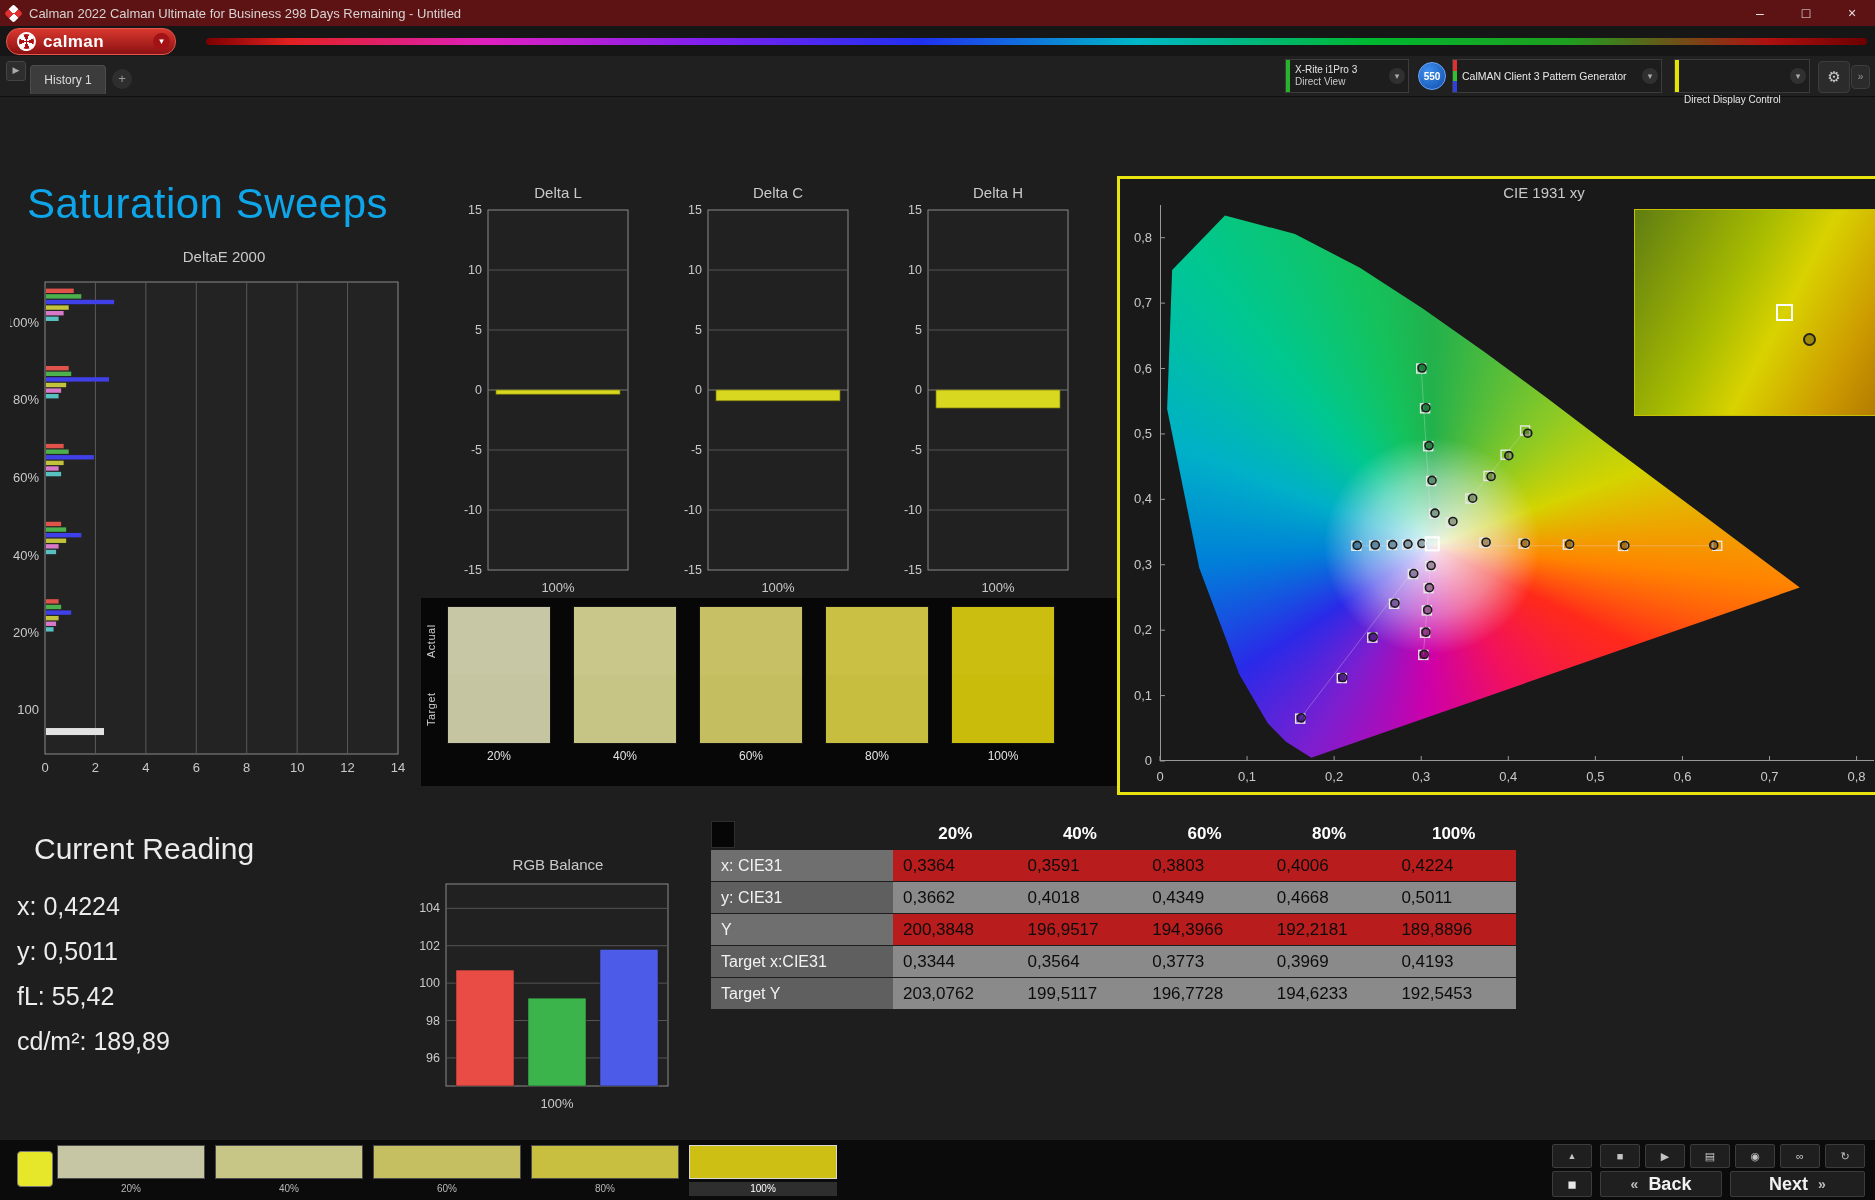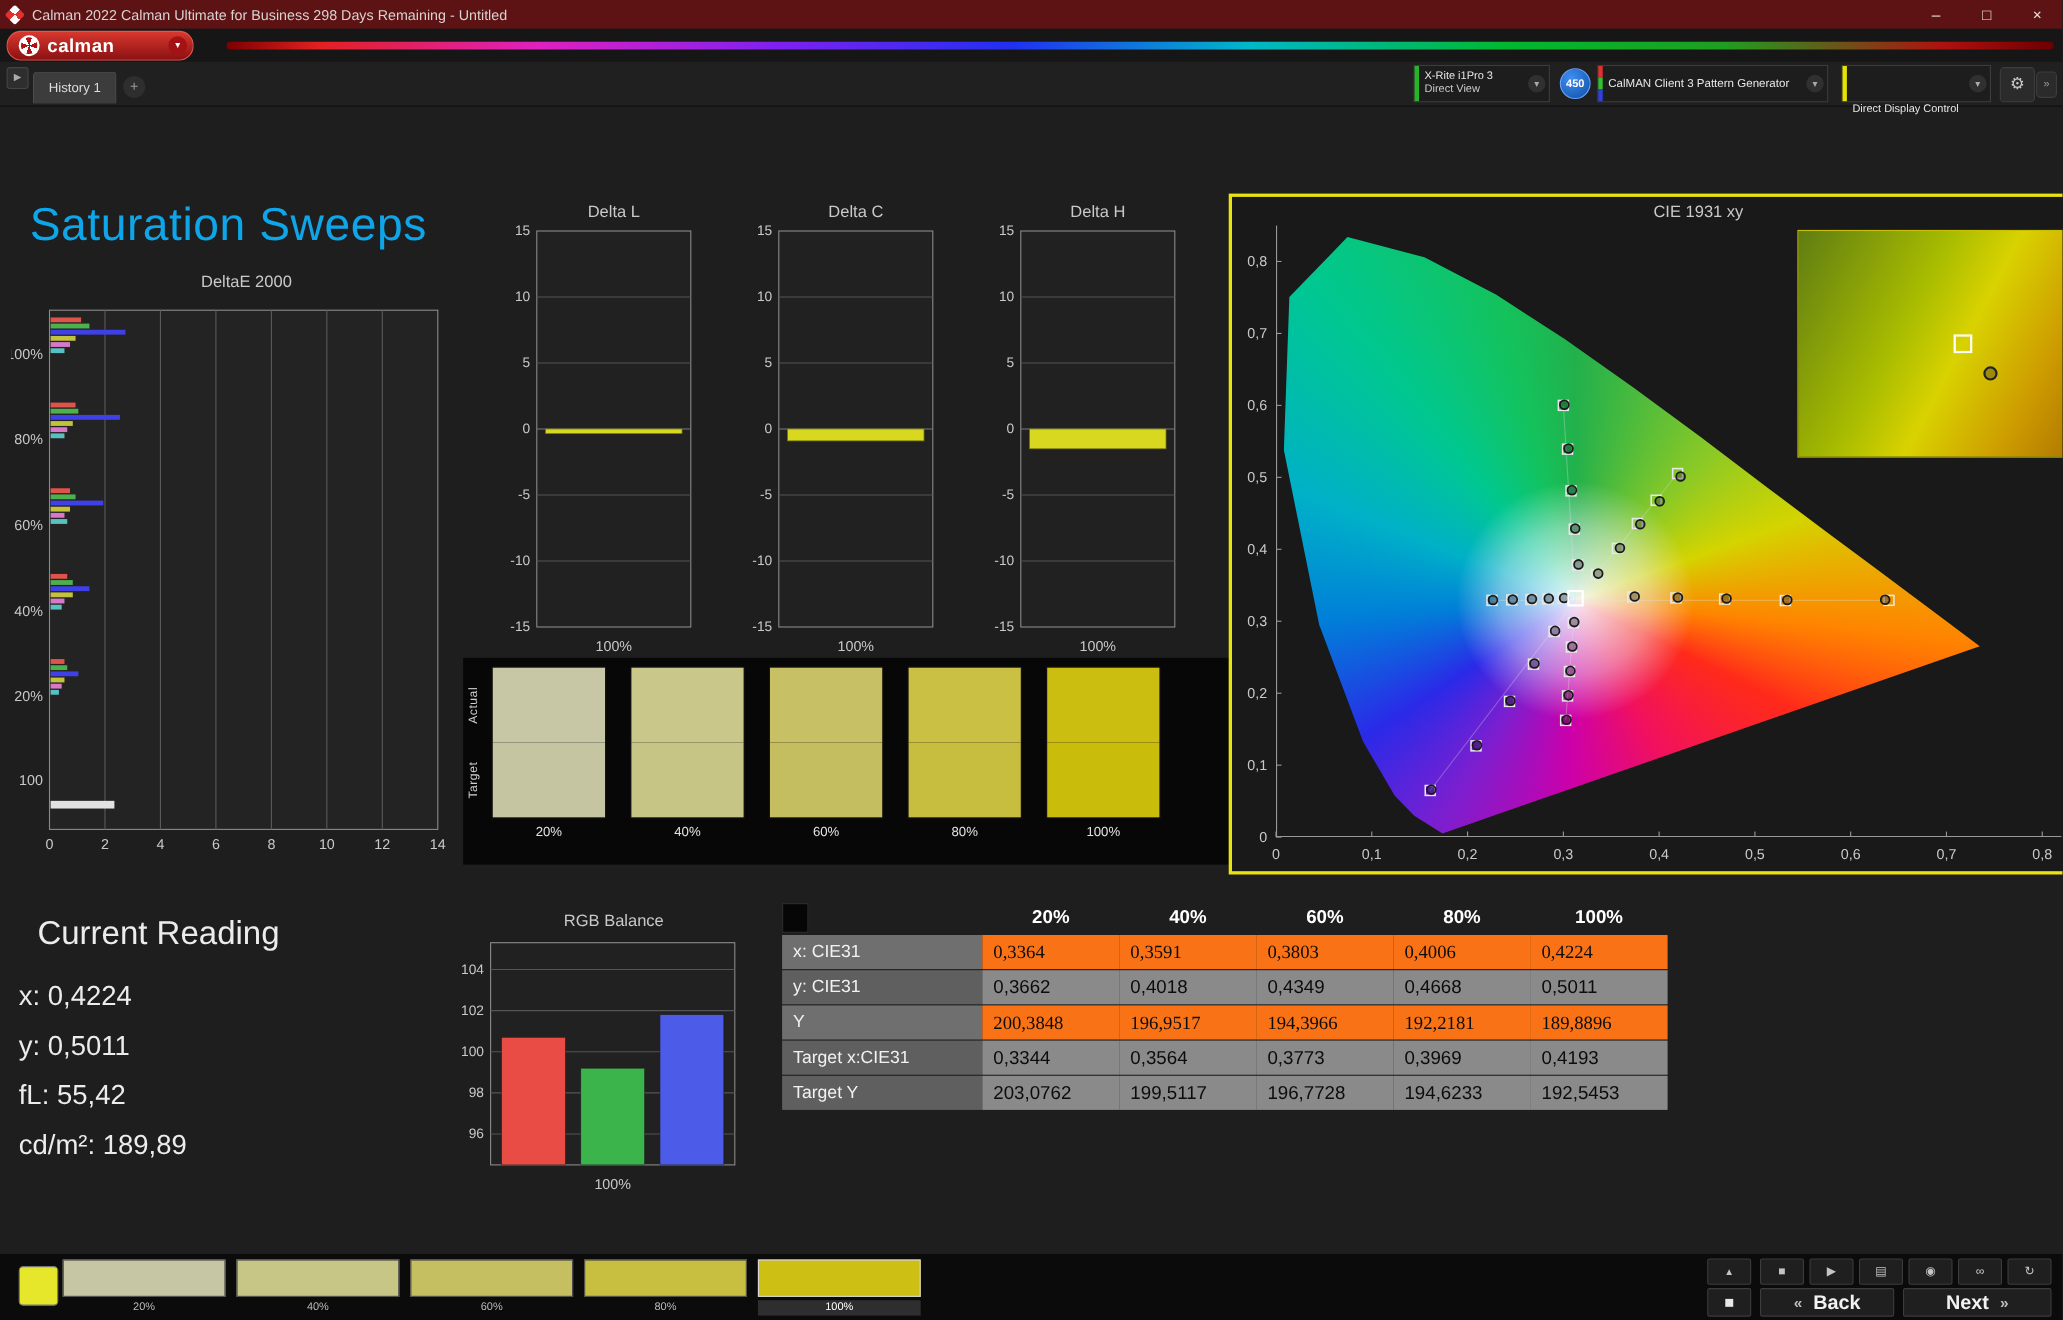--- a/index.html
+++ b/index.html
@@ -56,21 +56,21 @@
 
   
   .main{position:absolute;top:96px;left:0;width:1875px;height:1044px;}
   .h-page{position:absolute;left:27px;top:84px;font-size:42px;color:#0ea5e9;letter-spacing:.5px;font-weight:normal;}
   .chart-title{color:#c9c9c9;font-size:15px;text-align:center;height:18px;line-height:18px;}
 
   #deltae-wrap{position:absolute;left:10px;top:152px;width:400px;}
   #deltaL-wrap{position:absolute;left:448px;top:88px;width:190px;}
   #deltaC-wrap{position:absolute;left:668px;top:88px;width:190px;}
   #deltaH-wrap{position:absolute;left:888px;top:88px;width:190px;}
-  #rgb-wrap{position:absolute;left:398px;top:733px;width:290px;}
+  #rgb-wrap{position:absolute;left:398px;top:760px;width:290px;}
   #deltae-wrap .chart-title{padding-left:28px;}
   #deltaL-wrap .chart-title,#deltaC-wrap .chart-title,#deltaH-wrap .chart-title{padding-left:30px;}
   #rgb-wrap .chart-title{padding-left:30px;}
 
   
   .swatch-panel{position:absolute;left:421px;top:502px;width:731px;height:188px;background:#070707;}
   .sw-rot{position:absolute;left:4px;writing-mode:vertical-rl;transform:rotate(180deg);color:#cfcfcf;
           font-size:11px;letter-spacing:.5px;text-align:center;}
   #rot-actual{top:10px;height:66px;}
   #rot-target{top:78px;height:66px;}
@@ -105,21 +105,21 @@
 
   
   #readout-table{position:absolute;left:711px;top:723px;width:805px;font-size:17px;}
   .trow{display:grid;grid-template-columns:182px repeat(5,124.6px);height:31px;margin-bottom:1px;}
   .trow.thead{height:30px;}
   .th-first{position:relative;}
   .corner-chip{position:absolute;left:0;top:2px;width:22px;height:25px;background:#060606;border:1px solid #2e2e2e;}
   .th-col{display:flex;align-items:center;justify-content:center;color:#fff;font-weight:bold;}
   .tlab{display:flex;align-items:center;padding-left:10px;color:#f2f2f2;font-size:16px;}
   .tval{display:flex;align-items:center;padding-left:10px;color:#0c0c0c;}
-  .row-even .tlab{background:#6f6f6f;}  .row-even .tval{background:#f97316;font-family:Liberation Serif, serif;}
+  .row-even .tlab{background:#6f6f6f;}  .row-even .tval{background:#b91c1c;}
   .row-odd  .tlab{background:#5f5f5f;}  .row-odd  .tval{background:#8a8a8a;}
 
   
   .bottombar{position:absolute;top:1140px;left:0;right:0;height:60px;background:#0b0b0b;z-index:25;}
   .chip{position:absolute;left:17px;top:11px;width:34px;height:34px;border-radius:4px;border:1px solid #777;}
   .pattern-tab{position:absolute;top:5px;width:148px;height:34px;border:1px solid #4a4a4a;box-sizing:border-box;}
   .pattern-tab.sel{border-color:#d8d8d8;}
   .pattern-label{position:absolute;top:42px;width:148px;text-align:center;font-size:10px;color:#b8b8b8;height:14px;line-height:14px;}
   .pattern-label.sel{background:#2e2e2e;color:#fff;}
   .bb-btn{position:absolute;background:#1f1f1f;border:1px solid #3c3c3c;color:#c4c4c4;text-align:center;
@@ -162,21 +162,21 @@
 
   <div class="device-box" id="meter-box">
     <div class="accent" style="background:#28b428"></div>
     <div class="dev-text">
       <div>X-Rite i1Pro 3</div>
       <div id="meter-line2">Direct View</div>
     </div>
     <div class="dev-caret">▾</div>
   </div>
 
-  <div id="badge-710">450</div>
+  <div id="badge-710">550</div>
 
   <div class="device-box" id="source-box">
     <div class="accent" style="background:linear-gradient(180deg,#e03030 0 33%,#30c030 33% 66%,#3040e0 66% 100%)"></div>
     <div class="dev-text">CalMAN Client 3 Pattern Generator</div>
     <div class="dev-caret">▾</div>
   </div>
 
   <div class="device-box" id="display-box">
     <div class="accent" style="background:#e4e400"></div>
     <div class="dev-text">Direct Display Control</div>

